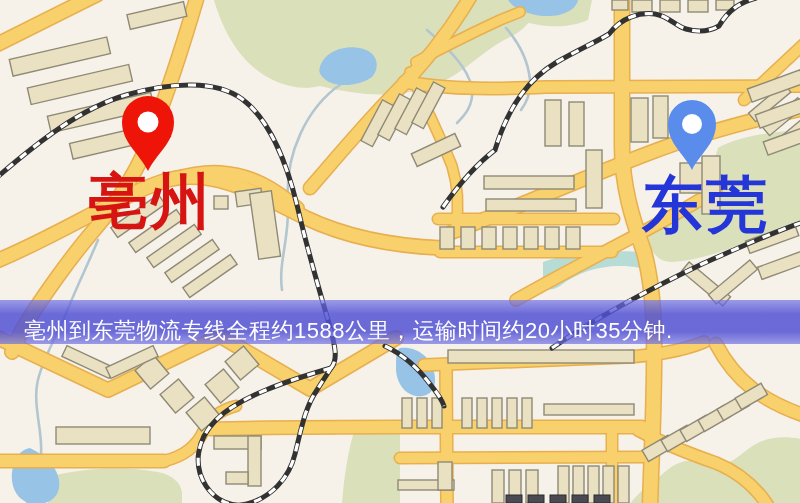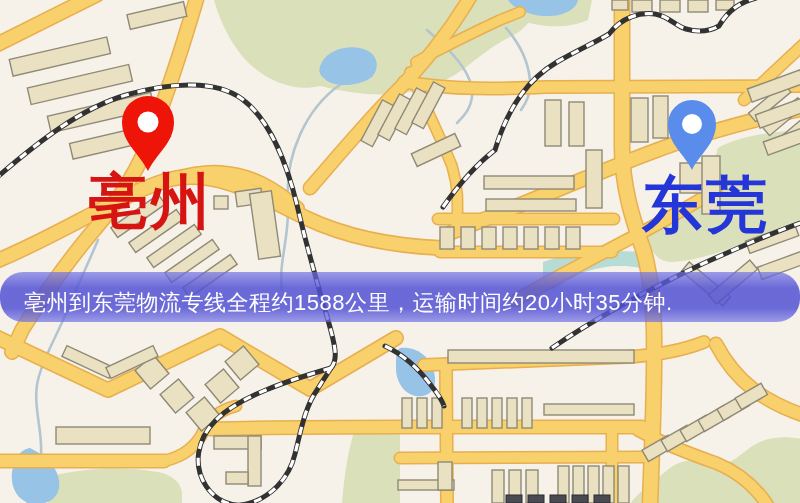--- a/index.html
+++ b/index.html
@@ -23,27 +23,26 @@
   .pin-red{fill:var(--pin-red);}
   .pin-blue{fill:var(--pin-blue);}
   .pin-hole{fill:#ffffff;}
   .map-label{
     position:absolute;line-height:1;white-space:nowrap;
     font-family:"Liberation Serif","DejaVu Serif",serif;font-weight:600;
   }
   .map-label.origin{left:88px;top:172px;font-size:60px;letter-spacing:2px;color:var(--label-red);}
   .map-label.dest{left:642px;top:175px;font-size:61px;letter-spacing:3px;color:var(--label-blue);}
   .banner{
-    position:absolute;left:0;top:272px;width:800px;height:50px;
+    position:absolute;left:0;top:300px;width:800px;height:44px;
     background:linear-gradient(180deg,
       var(--banner-top) 0%,
       var(--banner-mid) 32%,
       var(--banner-mid) 72%,
       var(--banner-top) 100%);
-    border-radius:23px;
   }
   .banner span{
     display:block;padding-left:24px;line-height:61px;
     font-size:22px;color:var(--banner-text);letter-spacing:0.5px;
   }
 </style>
 </head>
 <body>
 
 <div class="stage">

